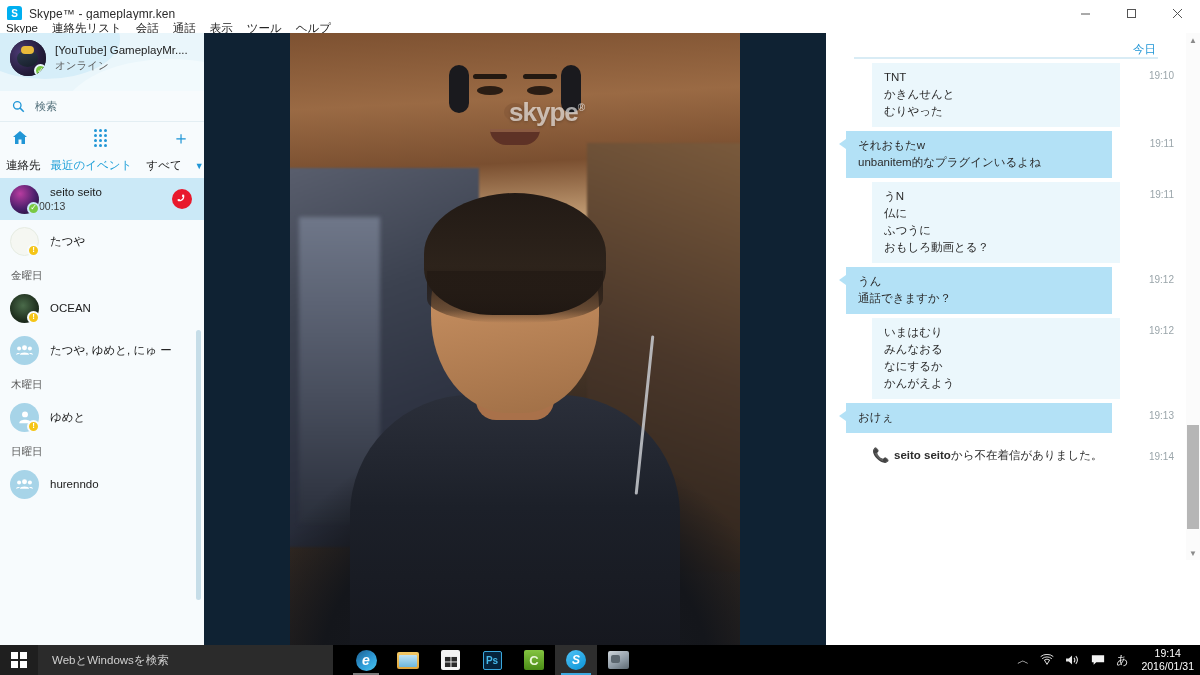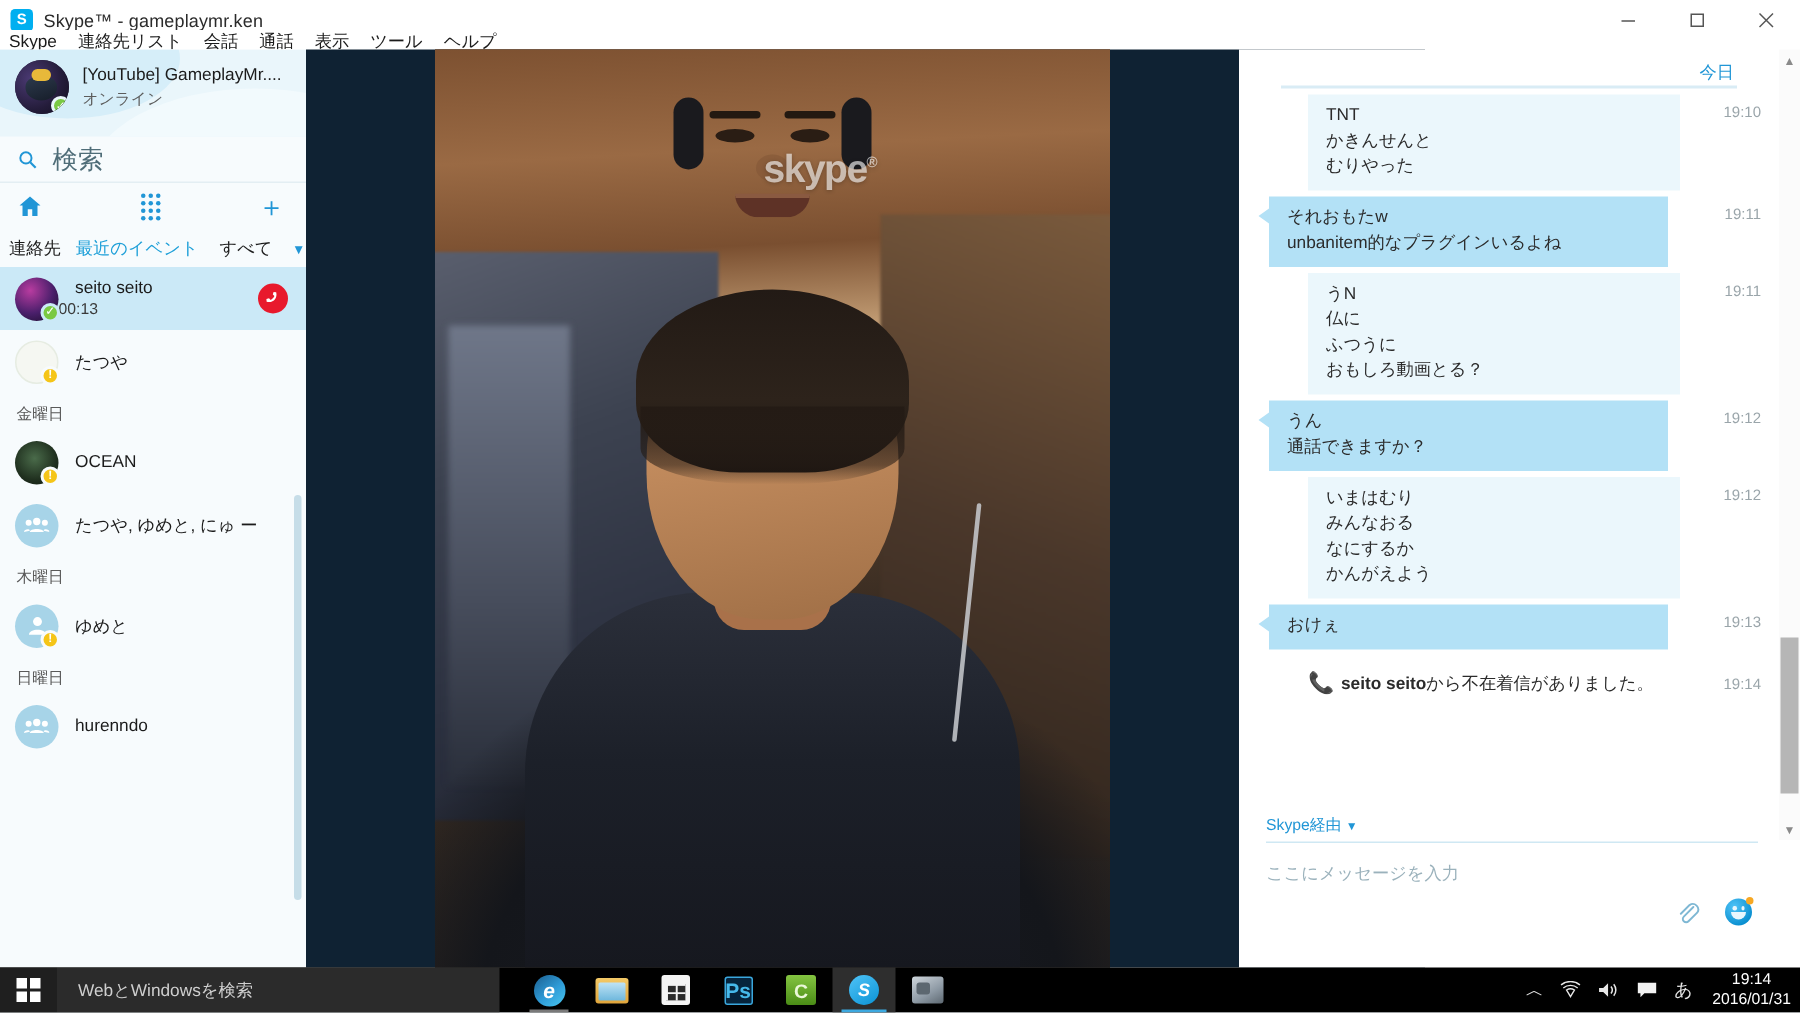--- a/index.html
+++ b/index.html
@@ -71,21 +71,21 @@
   .presence span { color:#fff; font-size:8px; line-height:1; font-weight:bold;}
   .me-txt { margin-left:9px; overflow:hidden; }
   .me-name { font-size:11.5px; color:#1b1b1b; white-space:nowrap; }
   .me-status { font-size:10.5px; color:#5c5c5c; margin-top:3px; }
 
   .sb-search {
     display:flex; align-items:center; height:31px; padding-left:12px;
     border-bottom:1px solid #e3eef3; background:#f7fbfd;
   }
   .sb-search .sico { width:13px; height:13px; flex:none; }
-  .sb-search .stxt { font-size:17px; color:#4f6d78; margin-left:10px; }
+  .sb-search .stxt { font-size:11px; color:#4f6d78; margin-left:10px; }
 
   .sb-tools {
     display:flex; align-items:center; justify-content:space-between;
     height:31px; padding:0 14px 0 12px;
   }
   .dial-grid { display:grid; grid-template-columns:repeat(3,3px); gap:2px; }
   .dial-grid i { width:3px; height:3px; background:#2196d6; border-radius:50%; display:block;}
   .plus { font-size:18px; color:#2196d6; line-height:14px; font-weight:300;}
 
   .sb-tabs {
@@ -277,21 +277,21 @@
   .ico-folder{width:22px;height:17px;border-radius:2px;
     background:linear-gradient(180deg,#f3c967 0%, #e0a53c 100%); position:relative;}
   .ico-folder::before{content:"";position:absolute;left:2px;top:3px;right:2px;bottom:2px;
     background:linear-gradient(180deg,#bfe3f5 0%, #6fb8dd 100%); border-radius:1px;}
   .ico-store{width:19px;height:20px;background:#f4f4f4;border-radius:2px;position:relative;}
   .ico-store::before{content:"";position:absolute;left:3px;top:6px;width:13px;height:11px;
     background:#2b2b2b;
     background-image:linear-gradient(#f4f4f4 1px,transparent 1px),linear-gradient(90deg,#f4f4f4 1px,transparent 1px);
     background-size:6.5px 5.5px;}
   .ico-ps{width:19px;height:19px;border:1.5px solid #3aa7dd;border-radius:2px;background:#06243c;
-    color:#46b9ea;font-size:14px;font-weight:bold;display:flex;align-items:center;justify-content:center;}
+    color:#46b9ea;font-size:10px;font-weight:bold;display:flex;align-items:center;justify-content:center;}
   .ico-c{width:20px;height:20px;background:linear-gradient(180deg,#84c441 0%,#4a8c16 100%);
     border-radius:2px;color:#eaf7d8;font-size:13px;font-weight:bold;
     display:flex;align-items:center;justify-content:center;}
   .ico-skype{width:20px;height:20px;border-radius:50%;
     background:linear-gradient(145deg,#4fc3f7 0%, #0b93d5 100%);
     color:#fff;font-size:12px;font-weight:bold;font-style:italic;
     display:flex;align-items:center;justify-content:center;}
   .ico-misc{width:21px;height:18px;border-radius:2px;
     background:linear-gradient(150deg,#cfd6dc 0%, #8d99a4 60%, #5d6871 100%);
     position:relative;}
@@ -582,37 +582,20 @@
       </div>
 
     </div>
 
     <div class="chat-scrollbar">
       <div class="csb-arrow">▲</div>
       <div class="csb-thumb"></div>
       <div class="csb-arrow bot">▼</div>
     </div>
 
-    <div class="chat-compose">
-      <div class="via">
-        <span>Skype経由</span><span class="caret2">▼</span>
-      </div>
-      <div class="via-line"></div>
-      <div class="compose-ph">ここにメッセージを入力</div>
-      <div class="compose-icons">
-        <svg width="17" height="17" viewBox="0 0 20 20">
-          <path d="M14 5.5 L6.5 13 a2.6 2.6 0 0 0 3.7 3.7 L17 10 a4.3 4.3 0 0 0 -6 -6 L4.2 10.8" fill="none" stroke="#7fb8d4" stroke-width="1.5" stroke-linecap="round"></path>
-        </svg>
-        <div class="emoji-btn">
-          <span class="emoji-eye l"></span>
-            <span class="emoji-eye r"></span>
-            <span class="emoji-spark"></span>
-        </div>
-      </div>
-    </div>
   </div>
 
   <div class="taskbar">
     <div class="start">
       <div class="winlogo">
           <i></i>
           <i></i>
           <i></i>
           <i></i>
         </div>

